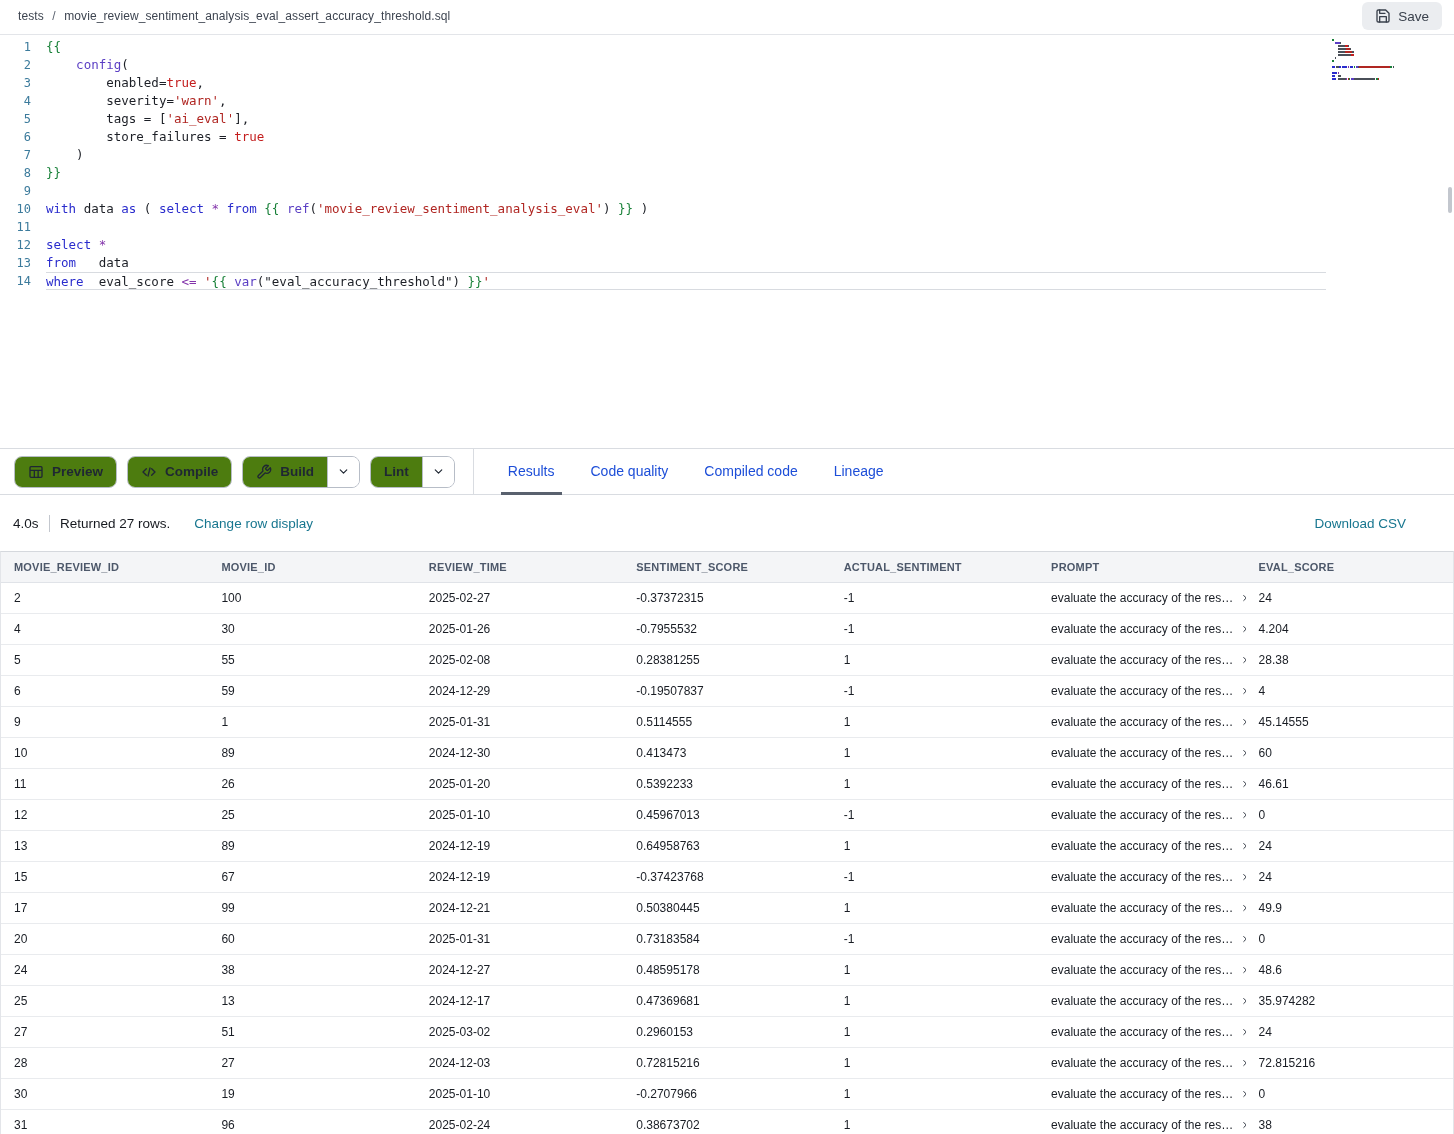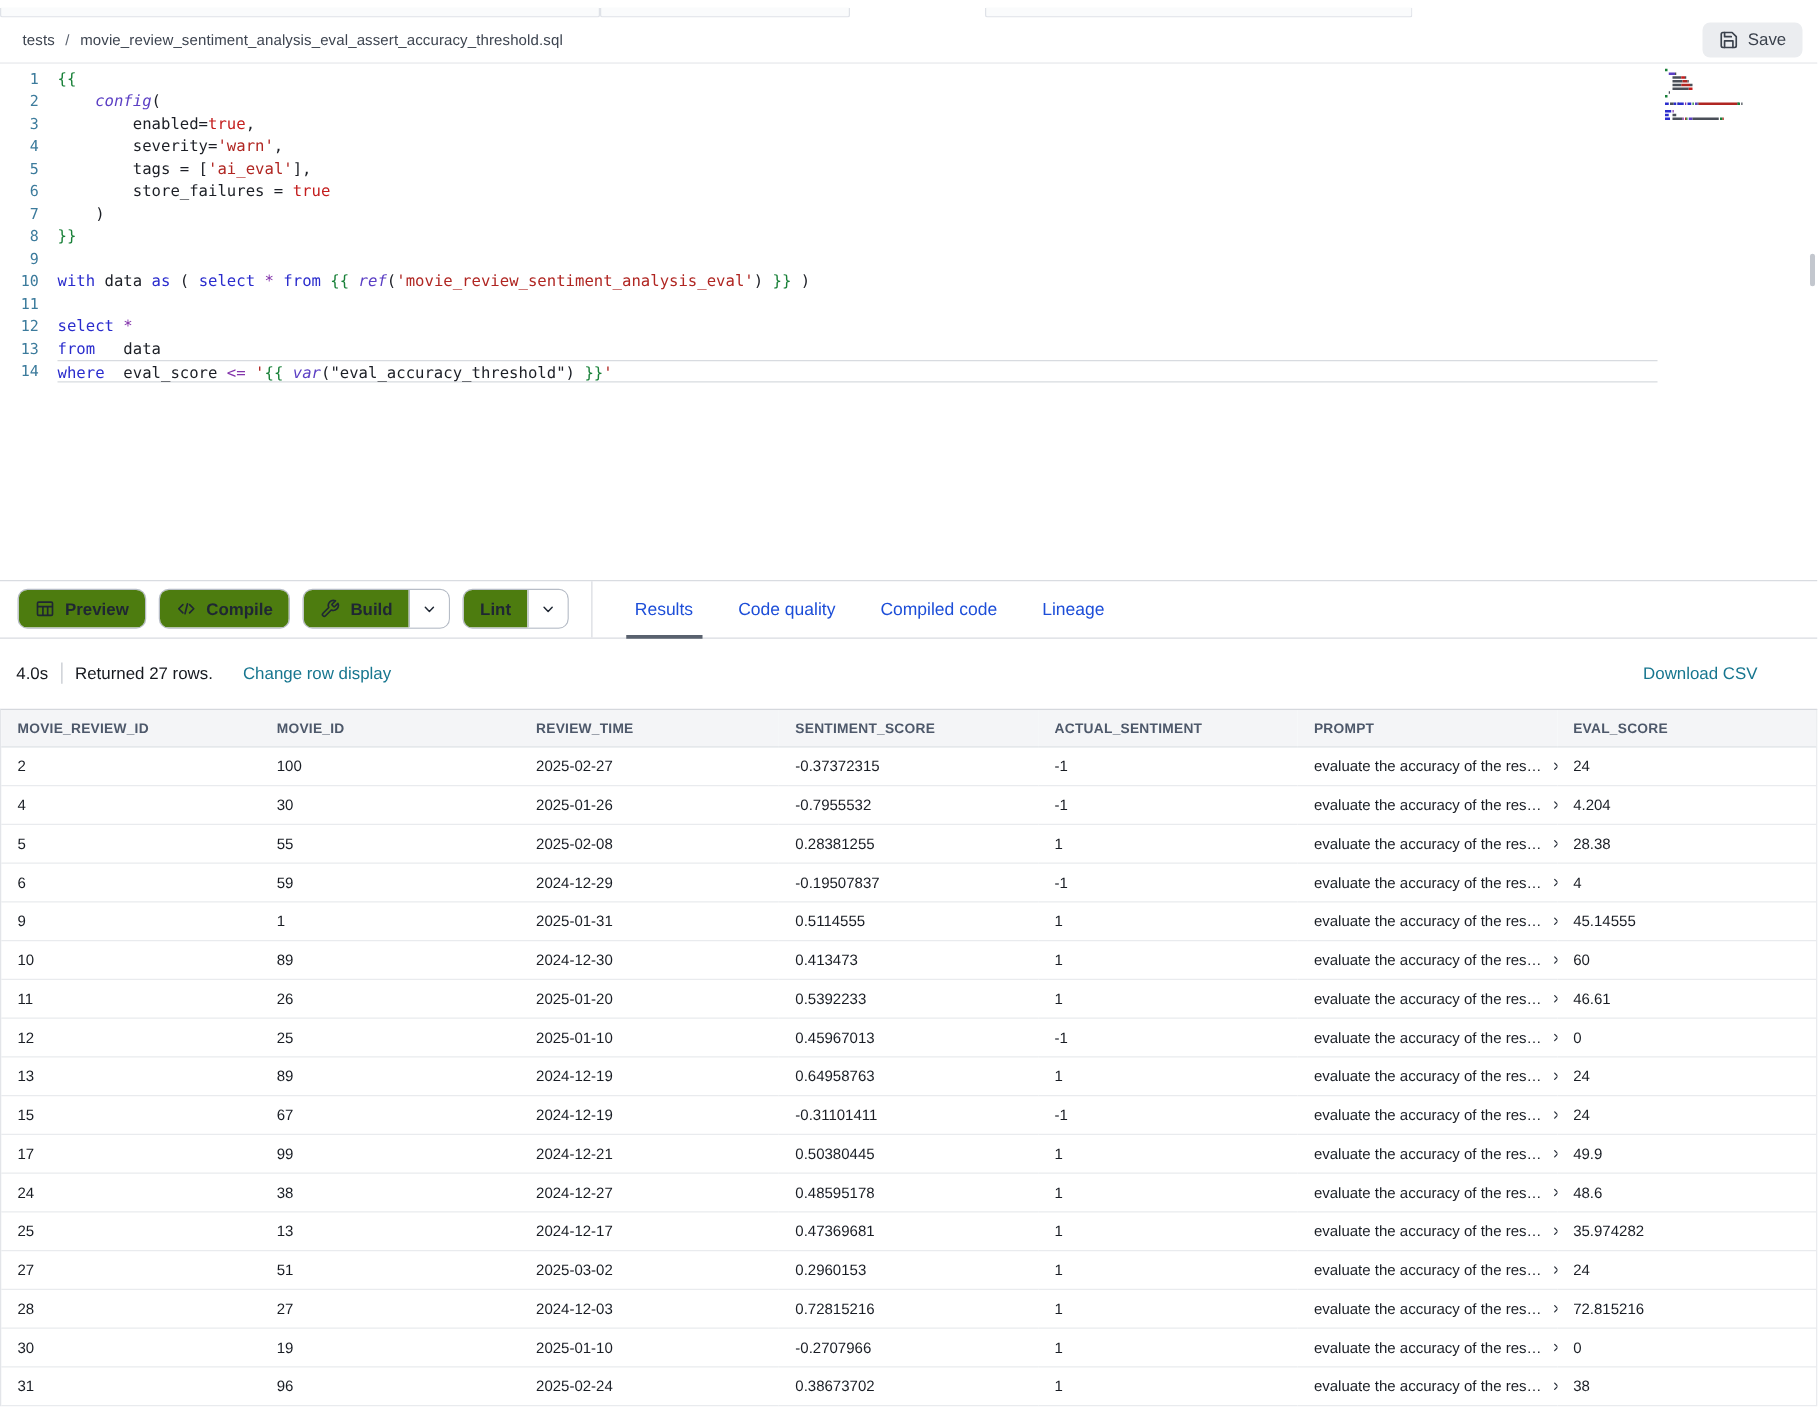--- a/index.html
+++ b/index.html
@@ -30,21 +30,21 @@
   
   .editor{flex:0 0 auto;height:413px;position:relative;background:#fff;overflow:hidden;
     font-family:"DejaVu Sans Mono",monospace;font-size:12.5px;}
   .code-lines{padding-top:3px;}
   .code-line{display:flex;height:18px;line-height:18px;white-space:pre;}
   .gutter{flex:0 0 46px;text-align:right;padding-right:15px;color:var(--gutter);
     font-size:12px;user-select:none;}
   .code-content{color:var(--plain);}
   .code-line.active .code-content{width:1280px;border-top:1px solid #d8dbe0;
     border-bottom:1px solid #d8dbe0;}
-  .tok-kw{color:var(--kw);} .tok-fn{color:var(--kw2);font-style:italic;}
+  .tok-kw{color:var(--kw);} .tok-fn{color:var(--kw2);}
   .tok-str{color:var(--str);} .tok-atom{color:var(--atom);}
   .tok-brace{color:var(--brace);} .tok-op{color:var(--op);}
 
   .minimap{position:absolute;top:4px;right:10px;width:112px;}
   .mm-line{height:2px;margin-bottom:1px;white-space:nowrap;font-size:0;}
   .mm-seg{display:inline-block;height:2px;background:#4a4f58;vertical-align:top;}
   .mm-seg.tok-kw{background:var(--kw);} .mm-seg.tok-fn,.mm-seg.tok-kw2{background:var(--kw2);}
   .mm-seg.tok-str{background:var(--str);} .mm-seg.tok-atom{background:var(--atom);}
   .mm-seg.tok-brace{background:var(--brace);} .mm-seg.tok-op{background:var(--op);}
   .editor-scrollbar{position:absolute;top:0;right:0;width:8px;height:100%;}
@@ -404,21 +404,21 @@
                   </svg>
                 </span>
               </div>
             </td>
             <td>24</td>
           </tr>
           <tr>
             <td>15</td>
             <td>67</td>
             <td>2024-12-19</td>
-            <td>-0.31101411</td>
+            <td>-0.37423768</td>
             <td>-1</td>
             <td>
               <div class="prompt-cell">
                 <span class="prompt-text">evaluate the accuracy of the res…</span>
                 <span class="prompt-chevron">
                   <svg viewBox="0 0 24 24" fill="none" stroke="currentColor" stroke-width="2.4" stroke-linecap="round" stroke-linejoin="round">
                     <polyline points="9 18 15 12 9 6"></polyline>
                   </svg>
                 </span>
               </div>
@@ -437,20 +437,38 @@
                 <span class="prompt-chevron">
                   <svg viewBox="0 0 24 24" fill="none" stroke="currentColor" stroke-width="2.4" stroke-linecap="round" stroke-linejoin="round">
                     <polyline points="9 18 15 12 9 6"></polyline>
                   </svg>
                 </span>
               </div>
             </td>
             <td>49.9</td>
           </tr>
           <tr>
+            <td>20</td>
+            <td>60</td>
+            <td>2025-01-31</td>
+            <td>0.73183584</td>
+            <td>-1</td>
+            <td>
+              <div class="prompt-cell">
+                <span class="prompt-text">evaluate the accuracy of the res…</span>
+                <span class="prompt-chevron">
+                  <svg viewBox="0 0 24 24" fill="none" stroke="currentColor" stroke-width="2.4" stroke-linecap="round" stroke-linejoin="round">
+                    <polyline points="9 18 15 12 9 6"></polyline>
+                  </svg>
+                </span>
+              </div>
+            </td>
+            <td>0</td>
+          </tr>
+          <tr>
             <td>24</td>
             <td>38</td>
             <td>2024-12-27</td>
             <td>0.48595178</td>
             <td>1</td>
             <td>
               <div class="prompt-cell">
                 <span class="prompt-text">evaluate the accuracy of the res…</span>
                 <span class="prompt-chevron">
                   <svg viewBox="0 0 24 24" fill="none" stroke="currentColor" stroke-width="2.4" stroke-linecap="round" stroke-linejoin="round">

